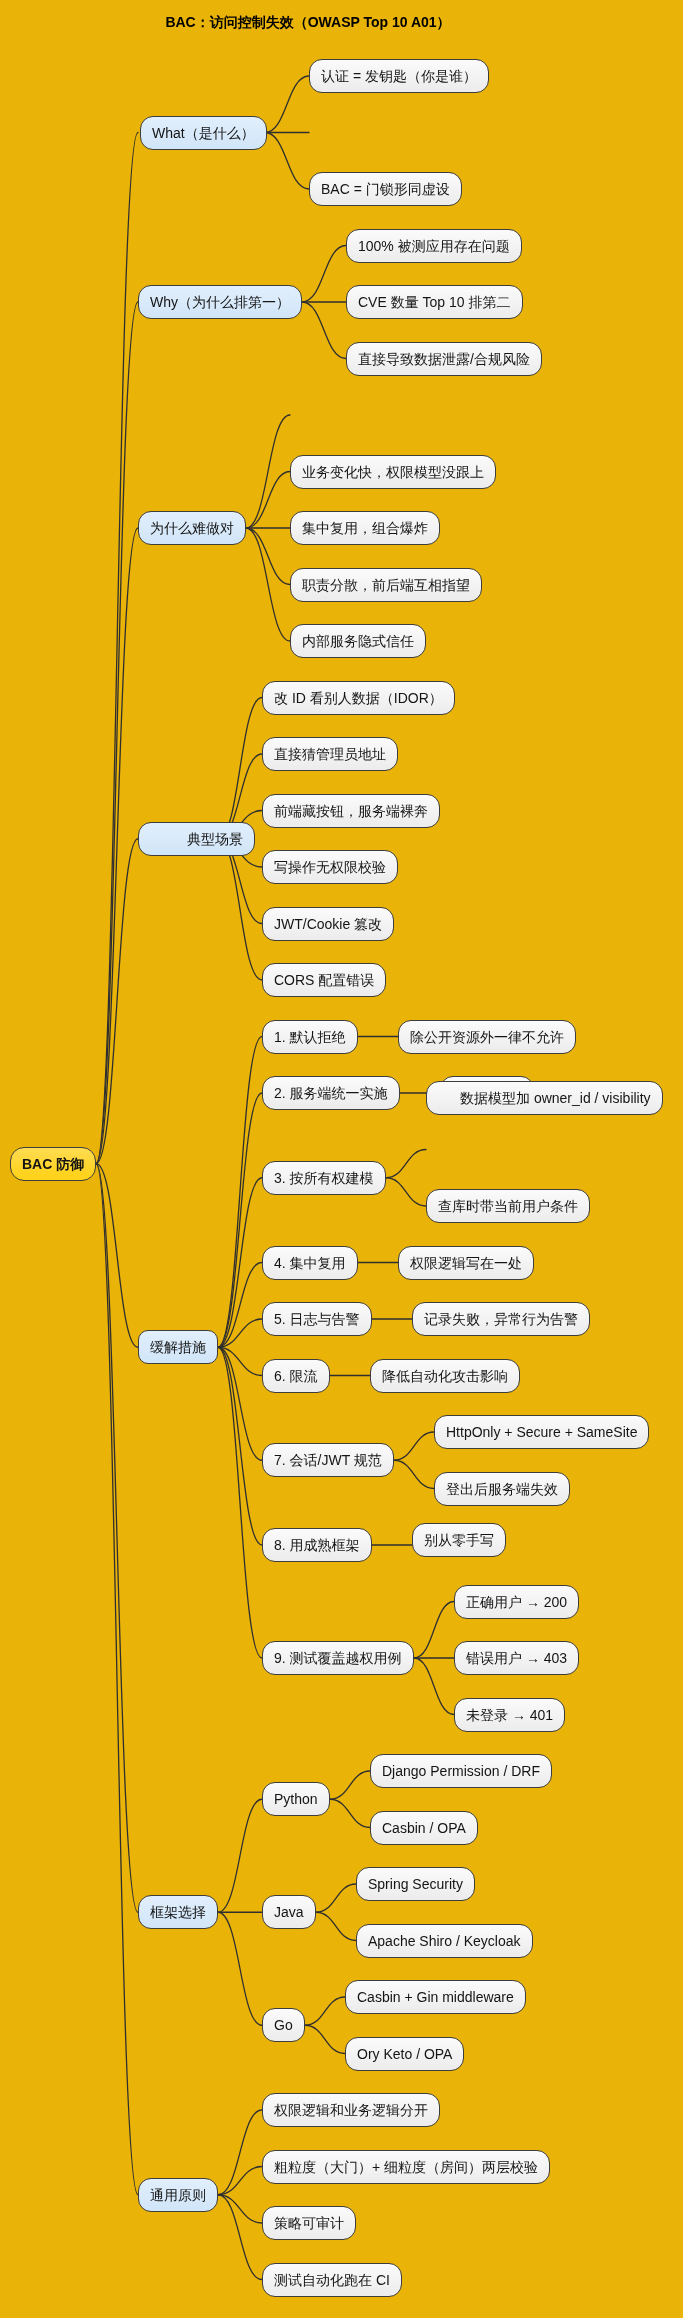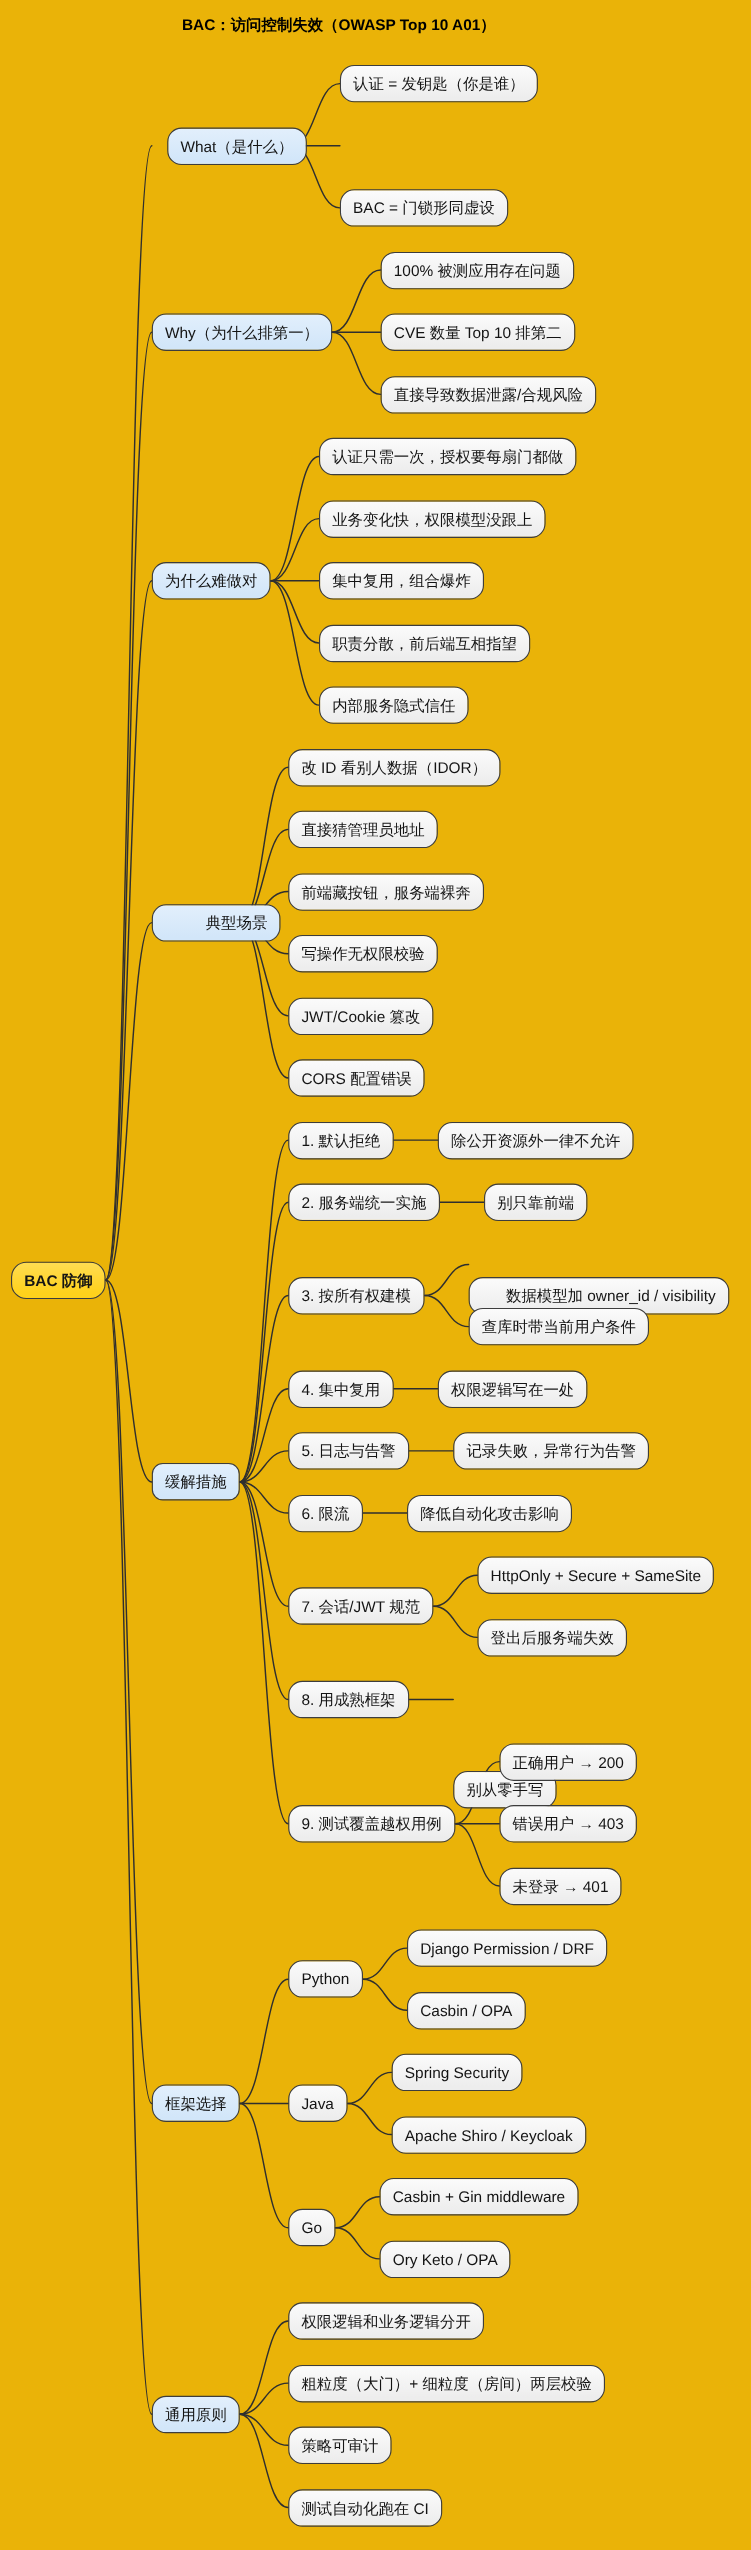--- a/index.html
+++ b/index.html
@@ -85,59 +85,58 @@
       <path d="M 305 2025.25 C 325 2025.25, 325 1997, 345 1997" fill="none" stroke="#2F2F2F" stroke-width="1.3" stroke-linecap="round"></path>
       <path d="M 305 2025.25 C 325 2025.25, 325 2053.5, 345 2053.5" fill="none" stroke="#2F2F2F" stroke-width="1.3" stroke-linecap="round"></path>
       <path d="M 96 1163.625 C 117 1163.625, 117 2194.75, 138 2194.75" fill="none" stroke="#2F2F2F" stroke-width="1.3" stroke-linecap="round"></path>
       <path d="M 218 2194.75 C 240 2194.75, 240 2110, 262 2110" fill="none" stroke="#2F2F2F" stroke-width="1.3" stroke-linecap="round"></path>
       <path d="M 218 2194.75 C 240 2194.75, 240 2166.5, 262 2166.5" fill="none" stroke="#2F2F2F" stroke-width="1.3" stroke-linecap="round"></path>
       <path d="M 218 2194.75 C 240 2194.75, 240 2223, 262 2223" fill="none" stroke="#2F2F2F" stroke-width="1.3" stroke-linecap="round"></path>
       <path d="M 218 2194.75 C 240 2194.75, 240 2279.5, 262 2279.5" fill="none" stroke="#2F2F2F" stroke-width="1.3" stroke-linecap="round"></path>
     </svg>
   <div class="map-title">BAC：访问控制失效（OWASP Top 10 A01）</div>
 <div class="node d0" style="left: 10px; top: 1146.62px;">BAC 防御</div>
-    <div class="node d1" style="left: 152px; top: 115.5px;">What（是什么）</div>
+    <div class="node d1" style="left: 140px; top: 115.5px;">What（是什么）</div>
     <div class="node d2" style="left: 309px; top: 59px;">认证 = 发钥匙（你是谁）</div>
     <div class="node d2" style="left: 309px; top: 172px;">BAC = 门锁形同虚设</div>
     <div class="node d1" style="left: 138px; top: 285px;">Why（为什么排第一）</div>
     <div class="node d2" style="left: 346px; top: 228.5px;">100% 被测应用存在问题</div>
     <div class="node d2" style="left: 346px; top: 285px;">CVE 数量 Top 10 排第二</div>
     <div class="node d2" style="left: 346px; top: 341.5px;">直接导致数据泄露/合规风险</div>
     <div class="node d1" style="left: 138px; top: 511px;">为什么难做对</div>
-    <div class="node d2" style="left: 290px; top: 398px;">认证只需一次，授权要每扇门都做</div>
     <div class="node d2" style="left: 290px; top: 454.5px;">业务变化快，权限模型没跟上</div>
     <div class="node d2" style="left: 290px; top: 511px;">集中复用，组合爆炸</div>
     <div class="node d2" style="left: 290px; top: 567.5px;">职责分散，前后端互相指望</div>
     <div class="node d2" style="left: 290px; top: 624px;">内部服务隐式信任</div>
     <div class="node d1" style="left: 138px; top: 821.75px; padding-left: 48px;">典型场景</div>
     <div class="node d2" style="left: 262px; top: 680.5px;">改 ID 看别人数据（IDOR）</div>
     <div class="node d2" style="left: 262px; top: 737px;">直接猜管理员地址</div>
     <div class="node d2" style="left: 262px; top: 793.5px;">前端藏按钮，服务端裸奔</div>
     <div class="node d2" style="left: 262px; top: 850px;">写操作无权限校验</div>
     <div class="node d2" style="left: 262px; top: 906.5px;">JWT/Cookie 篡改</div>
     <div class="node d2" style="left: 262px; top: 963px;">CORS 配置错误</div>
     <div class="node d1" style="left: 138px; top: 1330.25px; border-radius: 10px;">缓解措施</div>
     <div class="node d2" style="left: 262px; top: 1019.5px;">1. 默认拒绝</div>
     <div class="node d2" style="left: 398px; top: 1019.5px;">除公开资源外一律不允许</div>
     <div class="node d2" style="left: 262px; top: 1076px;">2. 服务端统一实施</div>
     <div class="node d2" style="left: 440px; top: 1076px;">别只靠前端</div>
     <div class="node d2" style="left: 262px; top: 1160.75px;">3. 按所有权建模</div>
-    <div class="node d2" style="left: 426px; top: 1161px; padding-left: 33px;">数据模型加 owner_id / visibility</div>
+    <div class="node d2" style="left: 426px; top: 1081px; padding-left: 33px;">数据模型加 owner_id / visibility</div>
     <div class="node d2" style="left: 426px; top: 1189px;">查库时带当前用户条件</div>
     <div class="node d2" style="left: 262px; top: 1245.5px;">4. 集中复用</div>
     <div class="node d2" style="left: 398px; top: 1245.5px;">权限逻辑写在一处</div>
     <div class="node d2" style="left: 262px; top: 1302px;">5. 日志与告警</div>
     <div class="node d2" style="left: 412px; top: 1302px;">记录失败，异常行为告警</div>
     <div class="node d2" style="left: 262px; top: 1358.5px;">6. 限流</div>
     <div class="node d2" style="left: 370px; top: 1358.5px;">降低自动化攻击影响</div>
     <div class="node d2" style="left: 262px; top: 1443.25px;">7. 会话/JWT 规范</div>
     <div class="node d2" style="left: 434px; top: 1415px;">HttpOnly + Secure + SameSite</div>
     <div class="node d2" style="left: 434px; top: 1471.5px;">登出后服务端失效</div>
     <div class="node d2" style="left: 262px; top: 1528px;">8. 用成熟框架</div>
-    <div class="node d2" style="left: 412px; top: 1610px;">别从零手写</div>
+    <div class="node d2" style="left: 412px; top: 1523px;">别从零手写</div>
     <div class="node d2" style="left: 262px; top: 1641px;">9. 测试覆盖越权用例</div>
     <div class="node d2" style="left: 454px; top: 1584.5px;">正确用户 → 200</div>
     <div class="node d2" style="left: 454px; top: 1641px;">错误用户 → 403</div>
     <div class="node d2" style="left: 454px; top: 1697.5px;">未登录 → 401</div>
     <div class="node d1" style="left: 138px; top: 1895.25px;">框架选择</div>
     <div class="node d2" style="left: 262px; top: 1782.25px;">Python</div>
     <div class="node d2" style="left: 370px; top: 1754px;">Django Permission / DRF</div>
     <div class="node d2" style="left: 370px; top: 1810.5px;">Casbin / OPA</div>
     <div class="node d2" style="left: 262px; top: 1895.25px;">Java</div>
     <div class="node d2" style="left: 356px; top: 1867px;">Spring Security</div>

